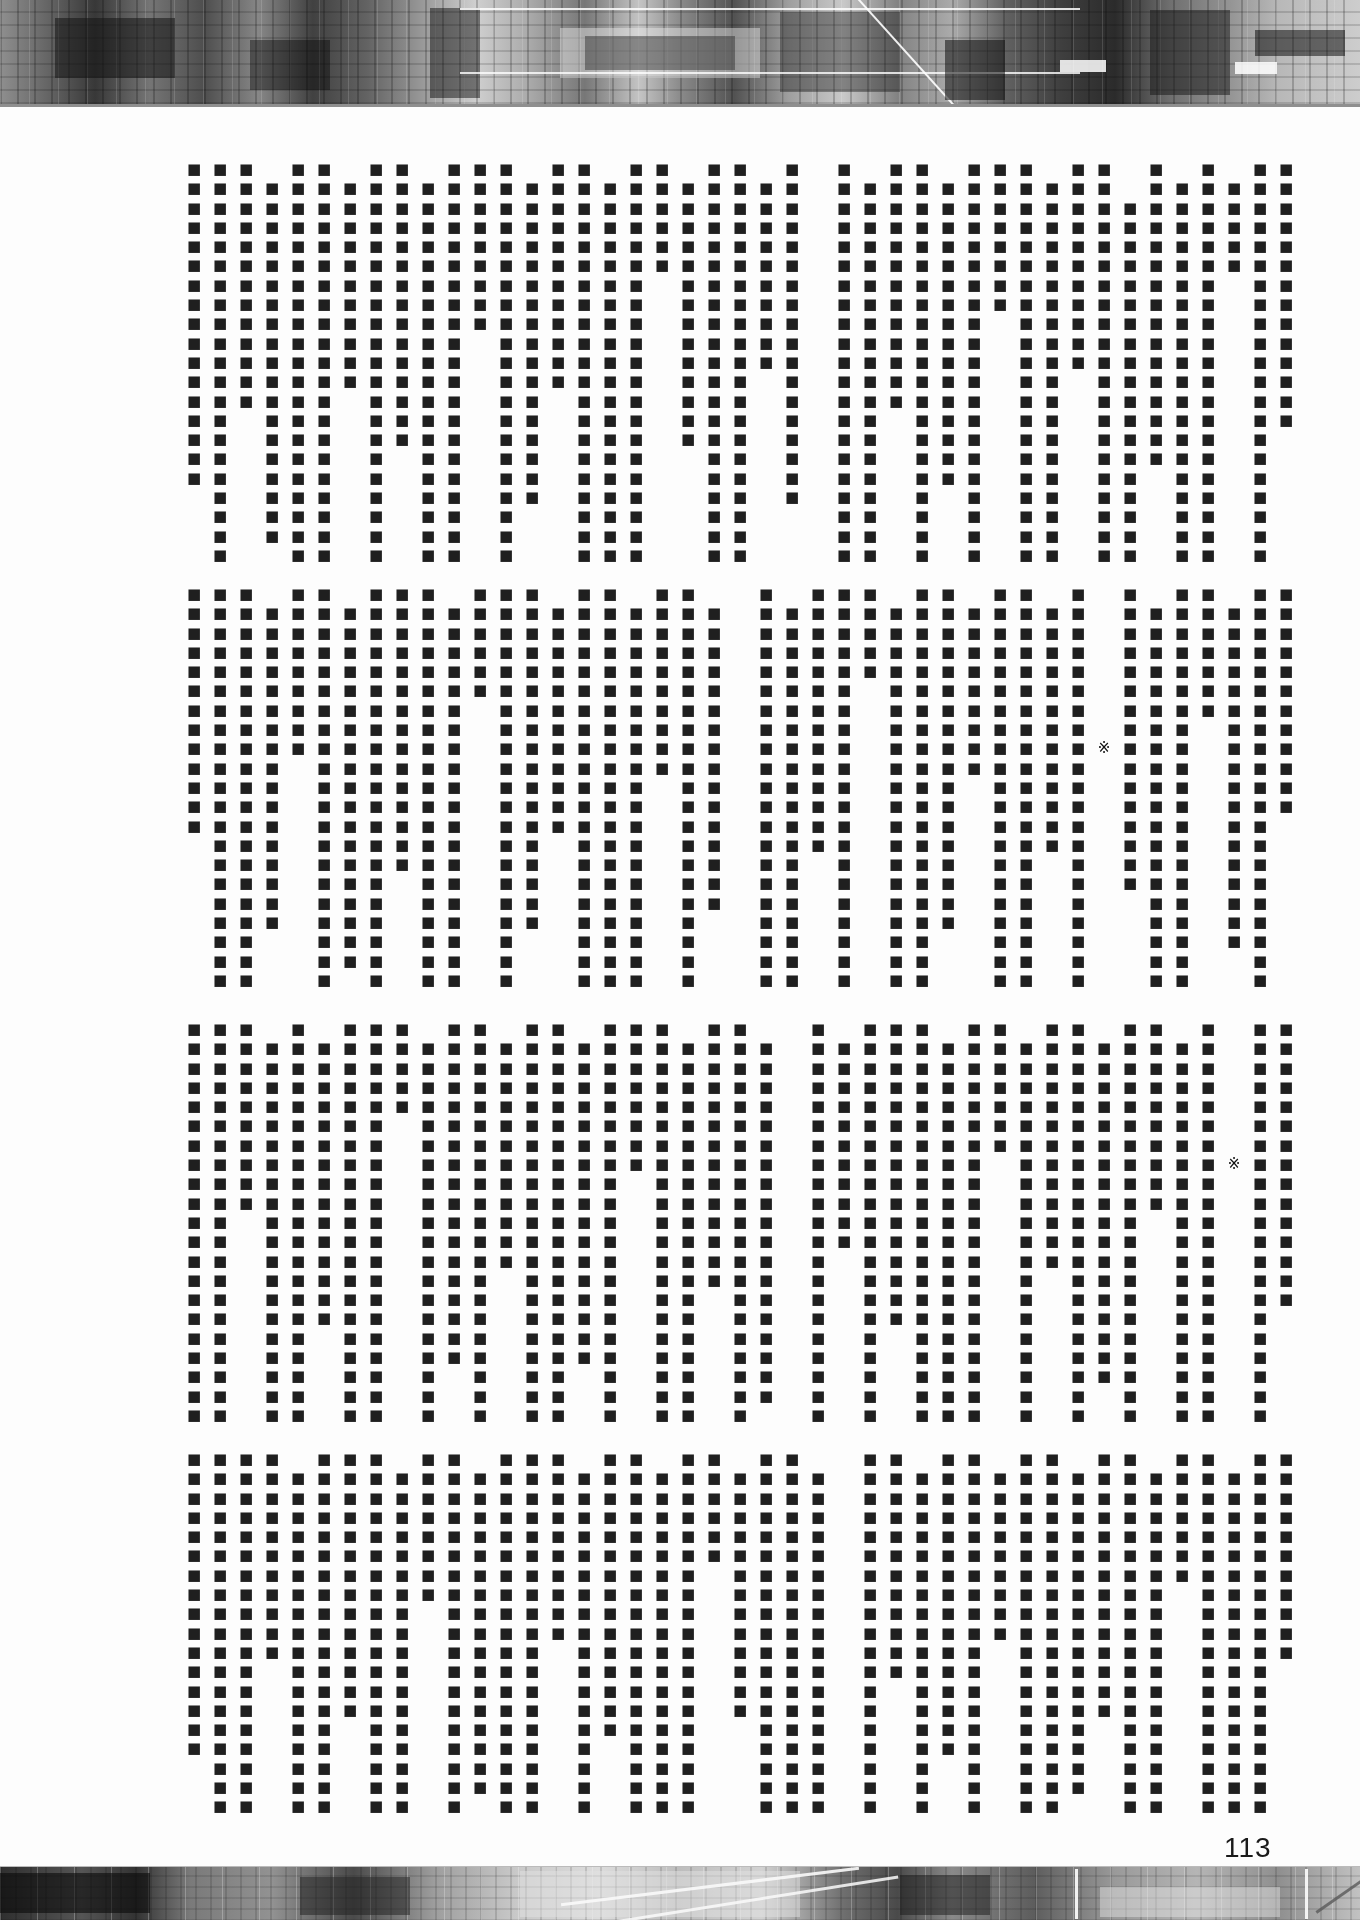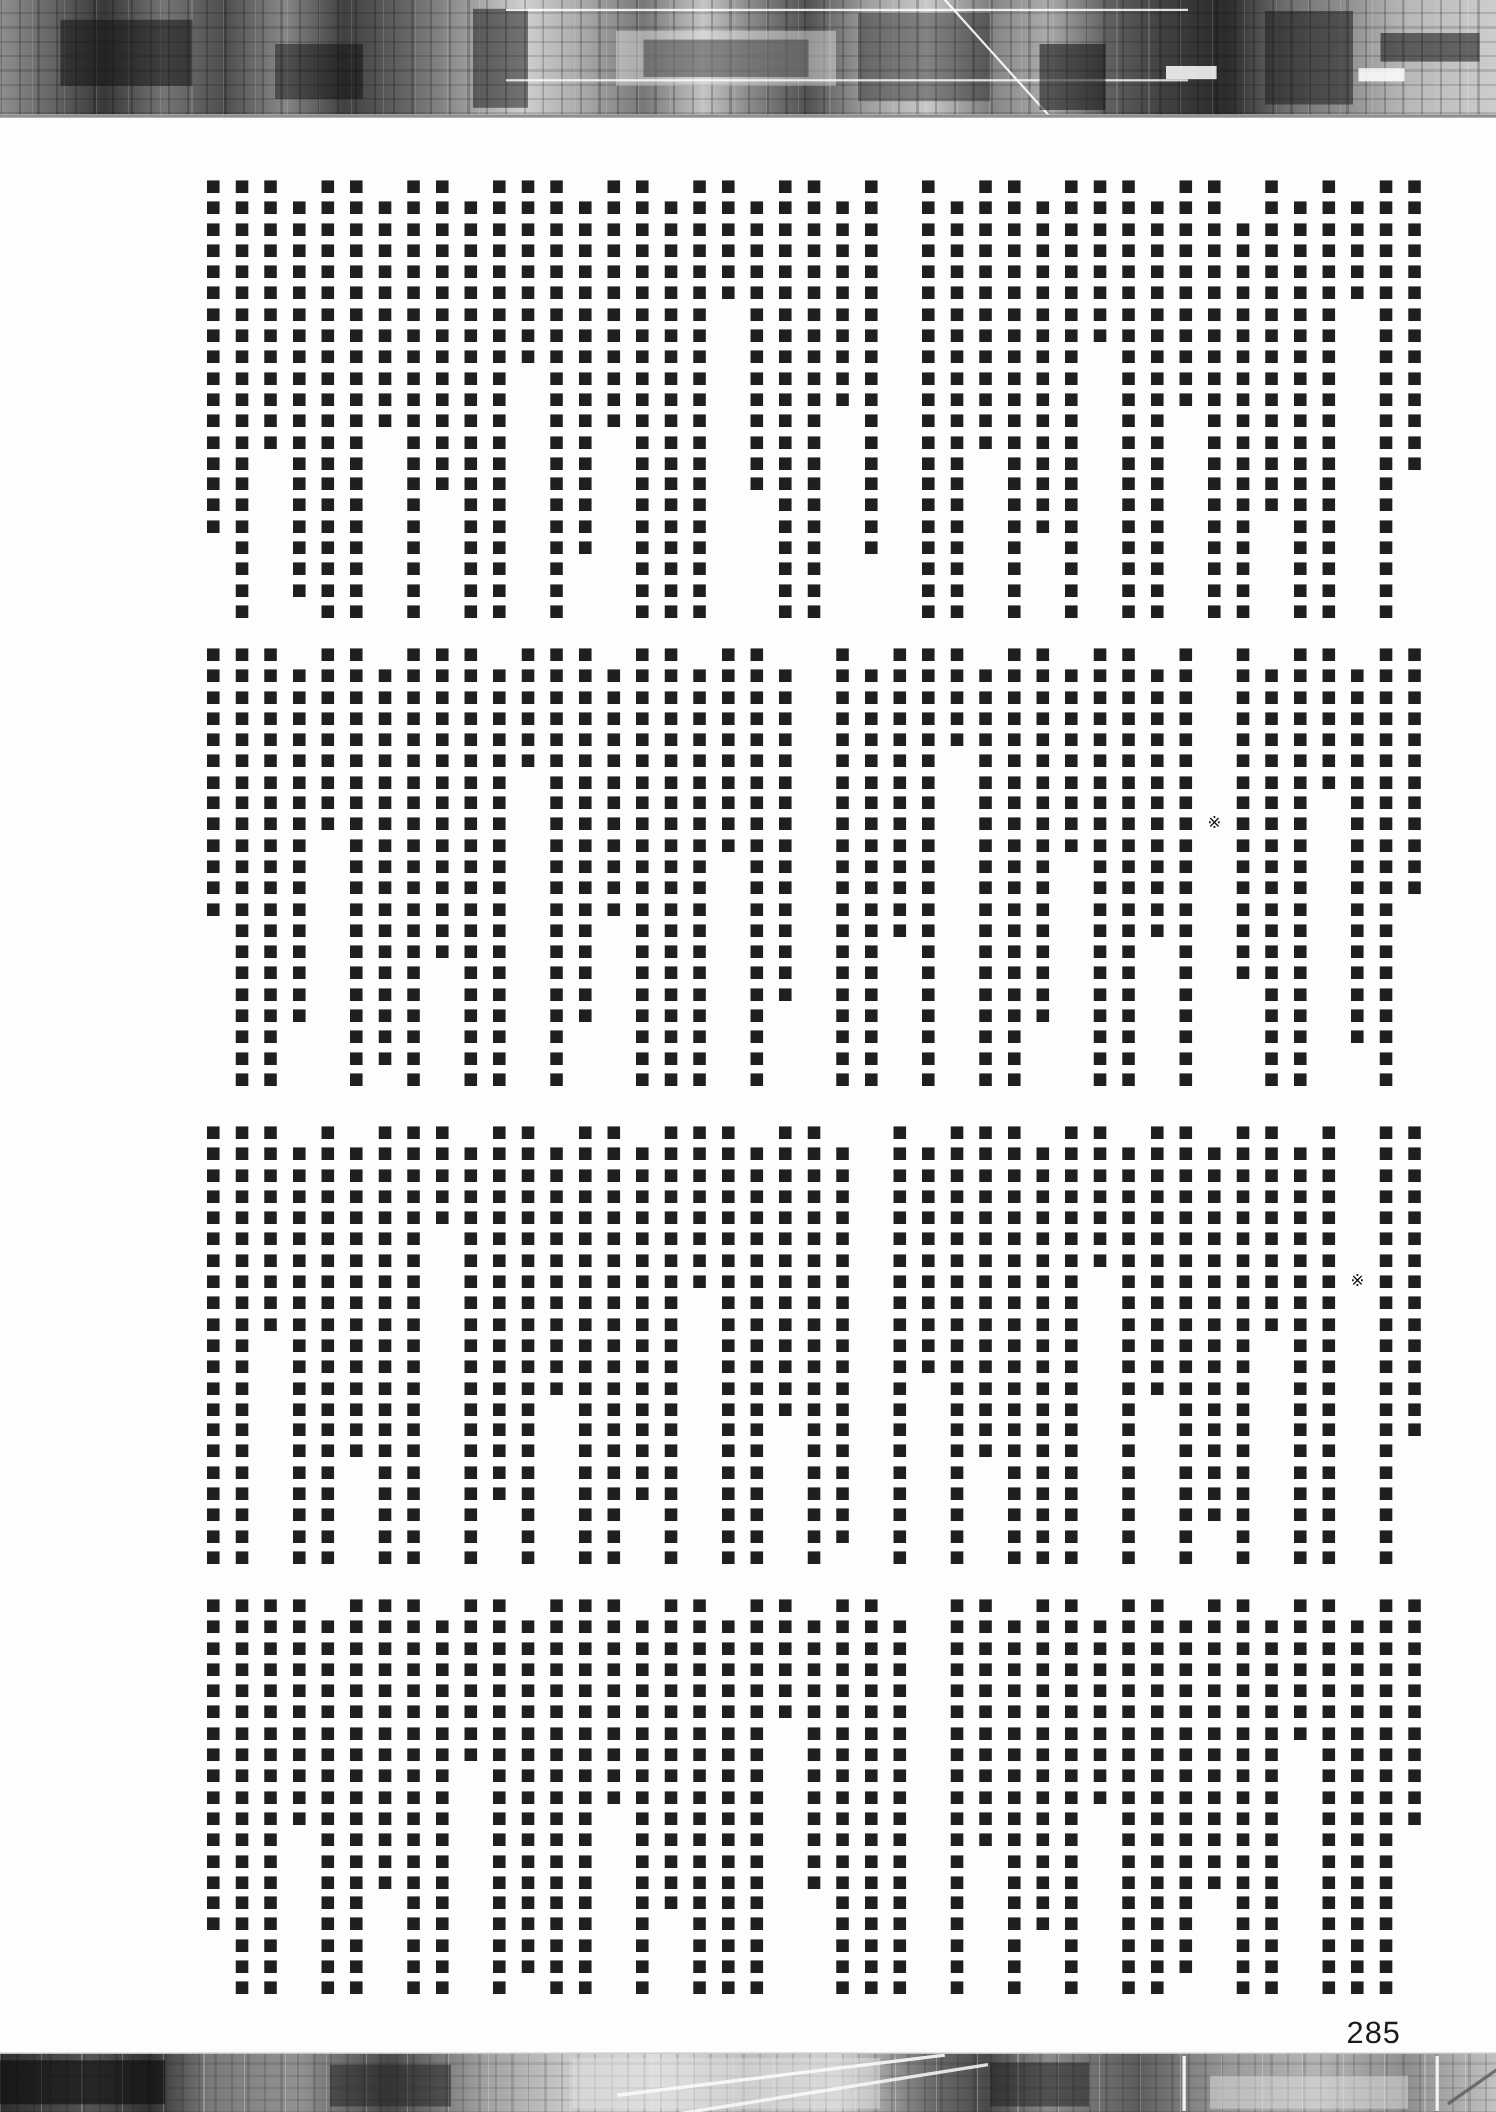--- a/index.html
+++ b/index.html
@@ -2918,21 +2918,21 @@
 ■
 ■
 ■
 ■
 ■
 ■
 ■
 ■</div>
     </div>
 
-  <div class="folio">285</div>
+  <div class="folio">113</div>
 
   <div class="collage footer">
     <div class="cb" style="left:0;top:6px;width:150px;height:40px;background:rgba(10,10,10,.6);"></div>
     <div class="cb" style="left:300px;top:10px;width:110px;height:38px;background:rgba(30,30,30,.5);"></div>
     <div class="cb" style="left:520px;top:4px;width:280px;height:46px;background:rgba(225,225,225,.5);"></div>
     <div class="cb" style="left:560px;top:18px;width:300px;height:3px;background:rgba(250,250,250,.9);transform:rotate(-7deg);"></div>
     <div class="cb" style="left:600px;top:32px;width:300px;height:3px;background:rgba(250,250,250,.85);transform:rotate(-9deg);"></div>
     <div class="cb" style="left:900px;top:8px;width:90px;height:40px;background:rgba(25,25,25,.5);"></div>
     <div class="cb" style="left:1075px;top:2px;width:3px;height:50px;background:rgba(255,255,255,.9);"></div>
     <div class="cb" style="left:1305px;top:2px;width:3px;height:50px;background:rgba(255,255,255,.9);"></div>

